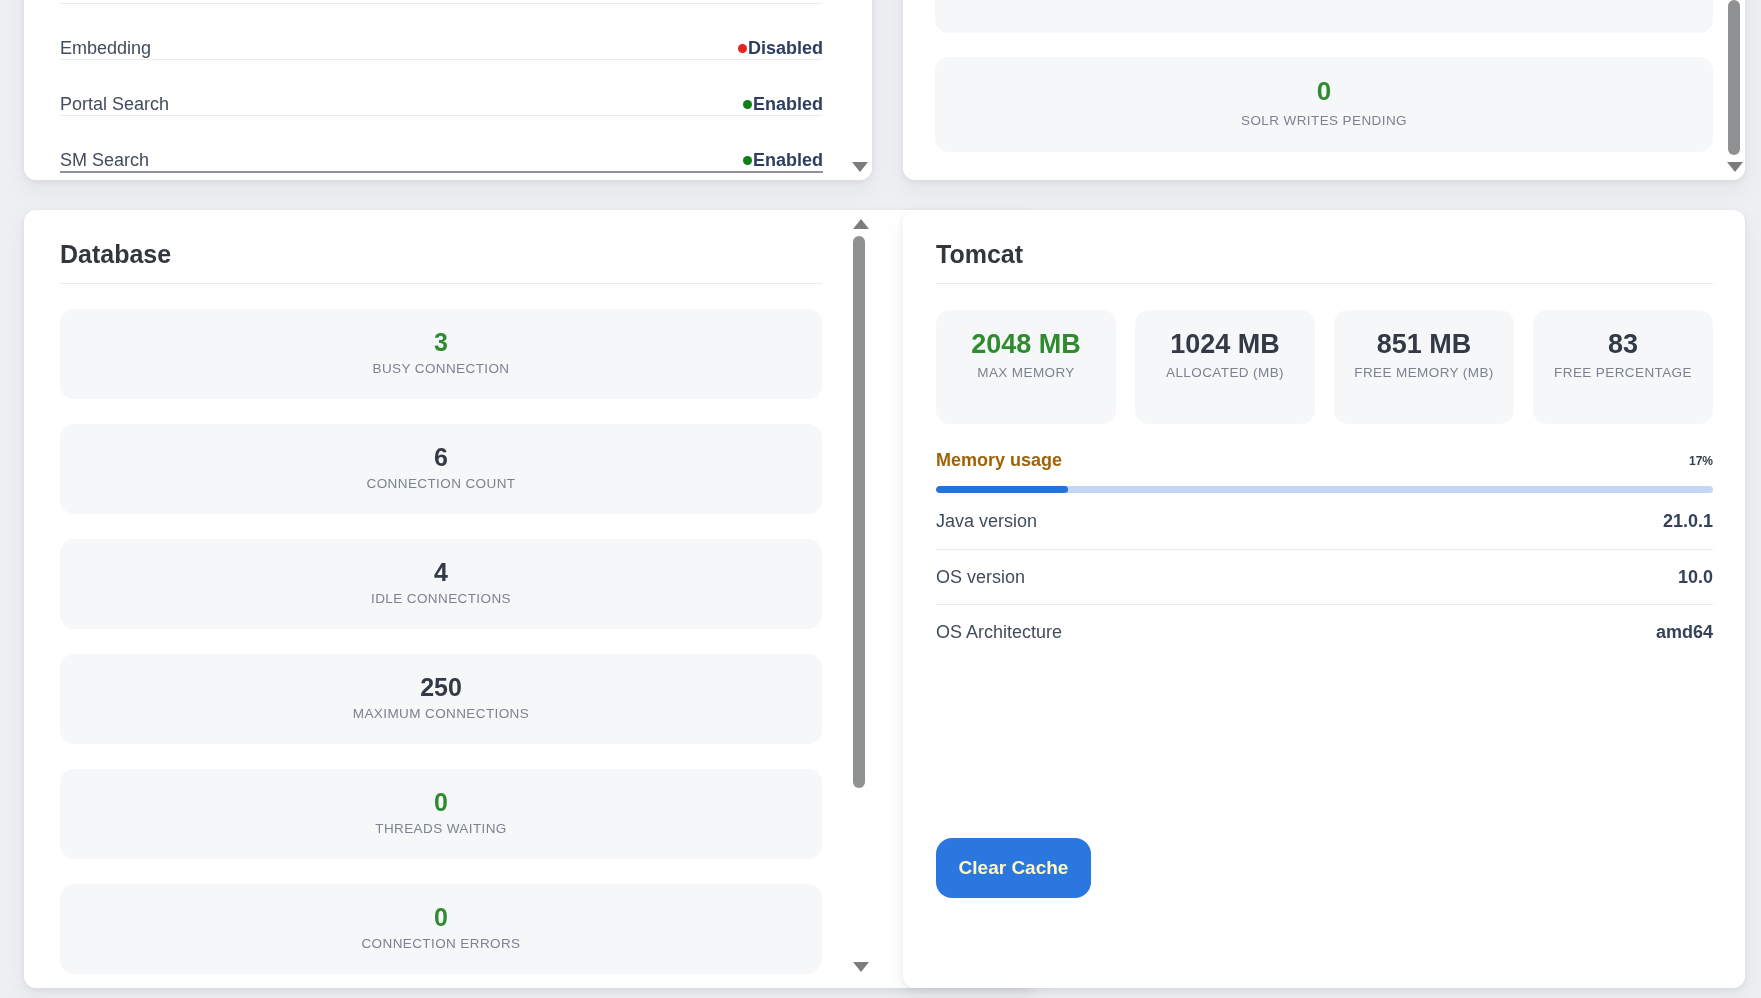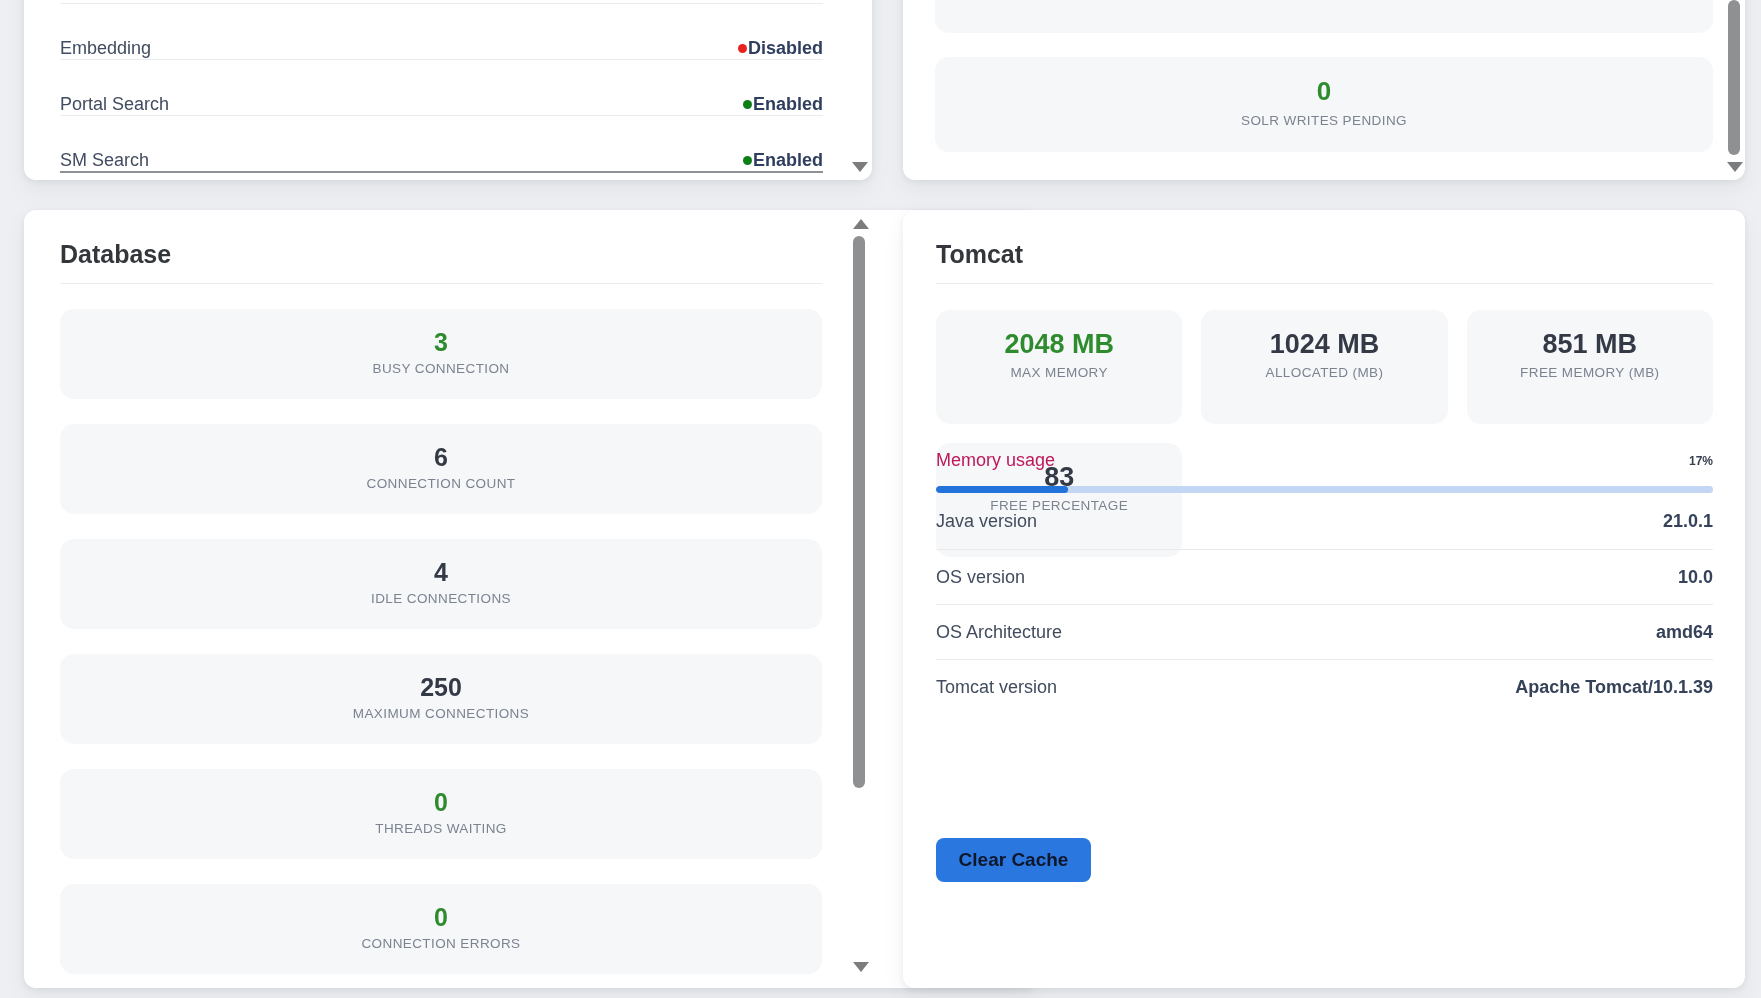--- a/index.html
+++ b/index.html
@@ -46,35 +46,35 @@
   .tile-label{font-size:13.5px;color:var(--label-gray);letter-spacing:.4px;text-align:center;line-height:1.5}
   
   #card-db{left:24px;top:210px;width:1012px;height:778px}
   .card-title{position:absolute;left:36px;top:30px;font-size:25px;font-weight:bold;color:var(--title)}
   .title-divider{position:absolute;left:36px;top:73px;height:1px;background:var(--divider)}
   #db-tiles{position:absolute;left:36px;top:99px;width:762px;display:flex;flex-direction:column;gap:25px}
   .db-tile{height:90px;justify-content:center;gap:4px}
   .db-tile .tile-num{font-size:25px}
   
   #card-tomcat{left:903px;top:210px;width:842px;height:778px}
-  #tc-tiles{position:absolute;left:33px;top:100px;width:777px;display:grid;grid-template-columns:repeat(3,1fr);gap:19px}
+  #tc-tiles{position:absolute;left:33px;top:100px;width:777px;display:grid;grid-template-columns:repeat(4,1fr);gap:19px}
   .tc-tile{height:114px;justify-content:flex-start;padding:20px 10px 0;gap:5px}
   .tc-tile .tile-num{font-size:27px}
   #mem-row{position:absolute;left:33px;top:240px;width:777px;display:flex;justify-content:space-between;align-items:center}
-  #mem-label{font-size:18px;font-weight:normal;color:#be185d}
+  #mem-label{font-size:18px;font-weight:bold;color:#a16207}
   #mem-pct{font-size:12px;font-weight:bold;color:#363f4d}
   #mem-bar{position:absolute;left:33px;top:276px;width:777px;height:7px;border-radius:4px;background:var(--track);overflow:hidden}
   #mem-fill{height:100%;background:#2273da;border-radius:4px}
   #tc-rows{position:absolute;left:33px;top:284px;width:777px}
   .trow{height:55px;display:flex;align-items:center;justify-content:space-between}
   .trow + .trow{border-top:1px solid var(--divider)}
   .trow-label{font-size:18px;color:var(--row-label)}
   .trow-value{font-size:18px;font-weight:bold;color:var(--row-value)}
-  #clear-cache{position:absolute;left:33px;top:628px;width:155px;height:44px;border:none;cursor:pointer;
-    background:var(--blue);color:#0f172a;font-family:inherit;font-size:19px;font-weight:bold;border-radius:8px}
+  #clear-cache{position:absolute;left:33px;top:628px;width:155px;height:60px;border:none;cursor:pointer;
+    background:var(--blue);color:#fef9c3;font-family:inherit;font-size:19px;font-weight:bold;border-radius:16px}
   
   .sb-thumb{position:absolute;width:12px;background:var(--sb);border-radius:6px}
   .sb-arrow{position:absolute;width:0;height:0;border-left:8px solid transparent;border-right:8px solid transparent}
   .sb-arrow.down{border-top:10px solid #7a7c7e}
   .sb-arrow.up{border-bottom:10px solid #7a7c7e}
 </style>
 </head>
 <body>
 
 <div id="stage">
@@ -207,24 +207,20 @@
         <div class="trow">
           <span class="trow-label">OS version</span>
           <span class="trow-value">10.0</span>
         </div>
 
         <div class="trow">
           <span class="trow-label">OS Architecture</span>
           <span class="trow-value">amd64</span>
         </div>
 
-        <div class="trow">
-          <span class="trow-label">Tomcat version</span>
-          <span class="trow-value">Apache Tomcat/10.1.39</span>
-        </div>
       </div>
 
     <button id="clear-cache">Clear Cache</button>
   </div>
 
   <div class="sb-arrow down" style="left:852px;top:162px"></div>
 
   <div class="sb-thumb" style="left:1728px;top:0;height:155px"></div>
   <div class="sb-arrow down" style="left:1727px;top:162px"></div>
 

